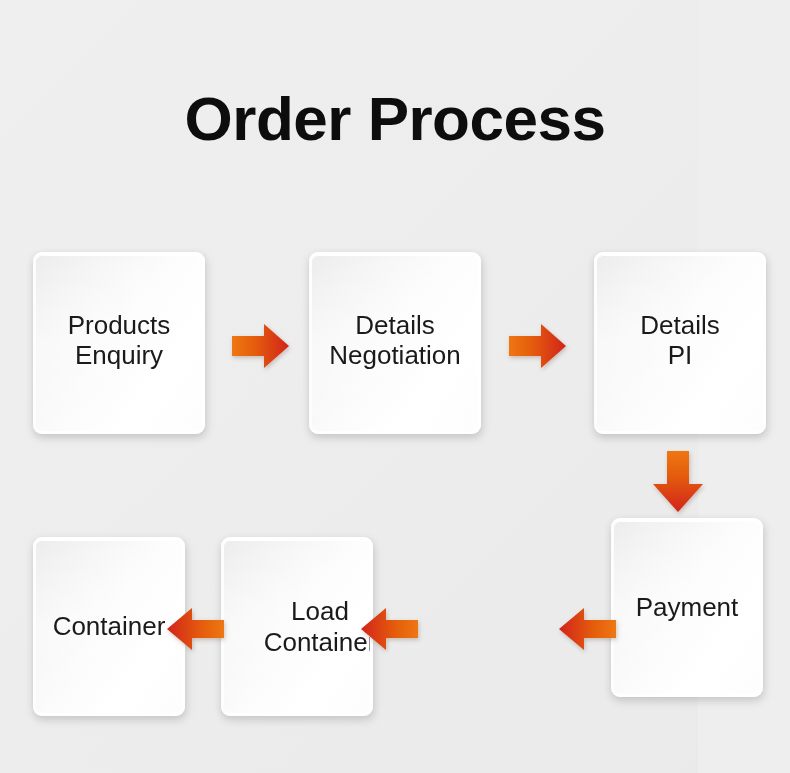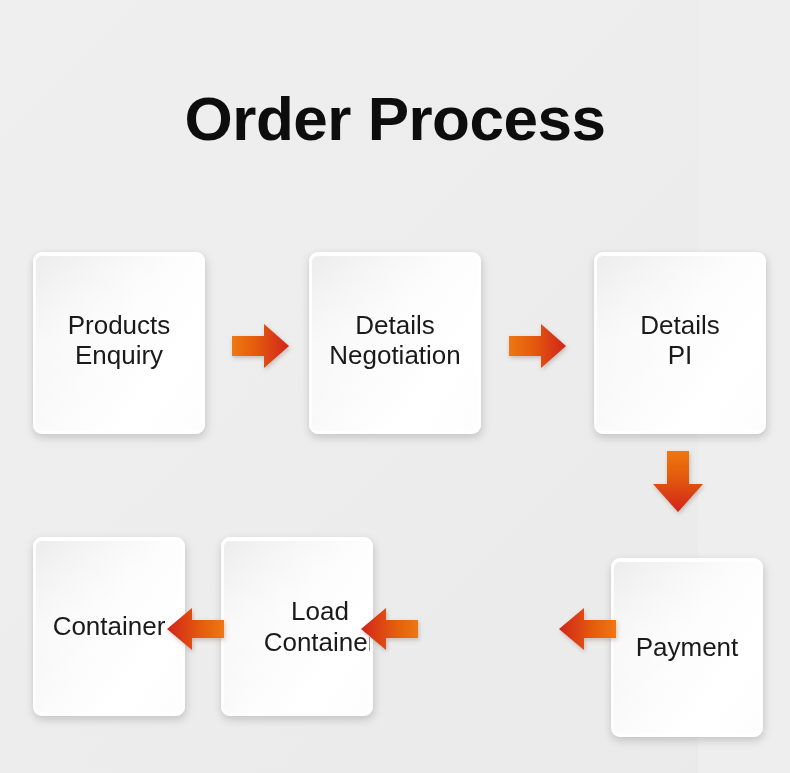--- a/index.html
+++ b/index.html
@@ -205,17 +205,17 @@
         <linearGradient id="gradLeft3" x1="1" y1="0" x2="0" y2="0">
           <stop offset="0%" stop-color="#EE7712"></stop>
           <stop offset="38%" stop-color="#E55E0C"></stop>
           <stop offset="100%" stop-color="#D2241B"></stop>
         </linearGradient>
       </defs>
       <polygon points="57,13 25,13 25,1 0,22 25,43 25,31 57,31" fill="url(#gradLeft3)"></polygon>
     </svg>
   </div>
 
-  <div class="process-box row2" style="left:611px; top:558px; width:152px; height:179px;">
+  <div class="process-box row2" style="left:611px; top:518px; width:152px; height:179px;">
     <div class="box-label">Payment</div>
   </div>
 
 </div>
 
 </body></html>

